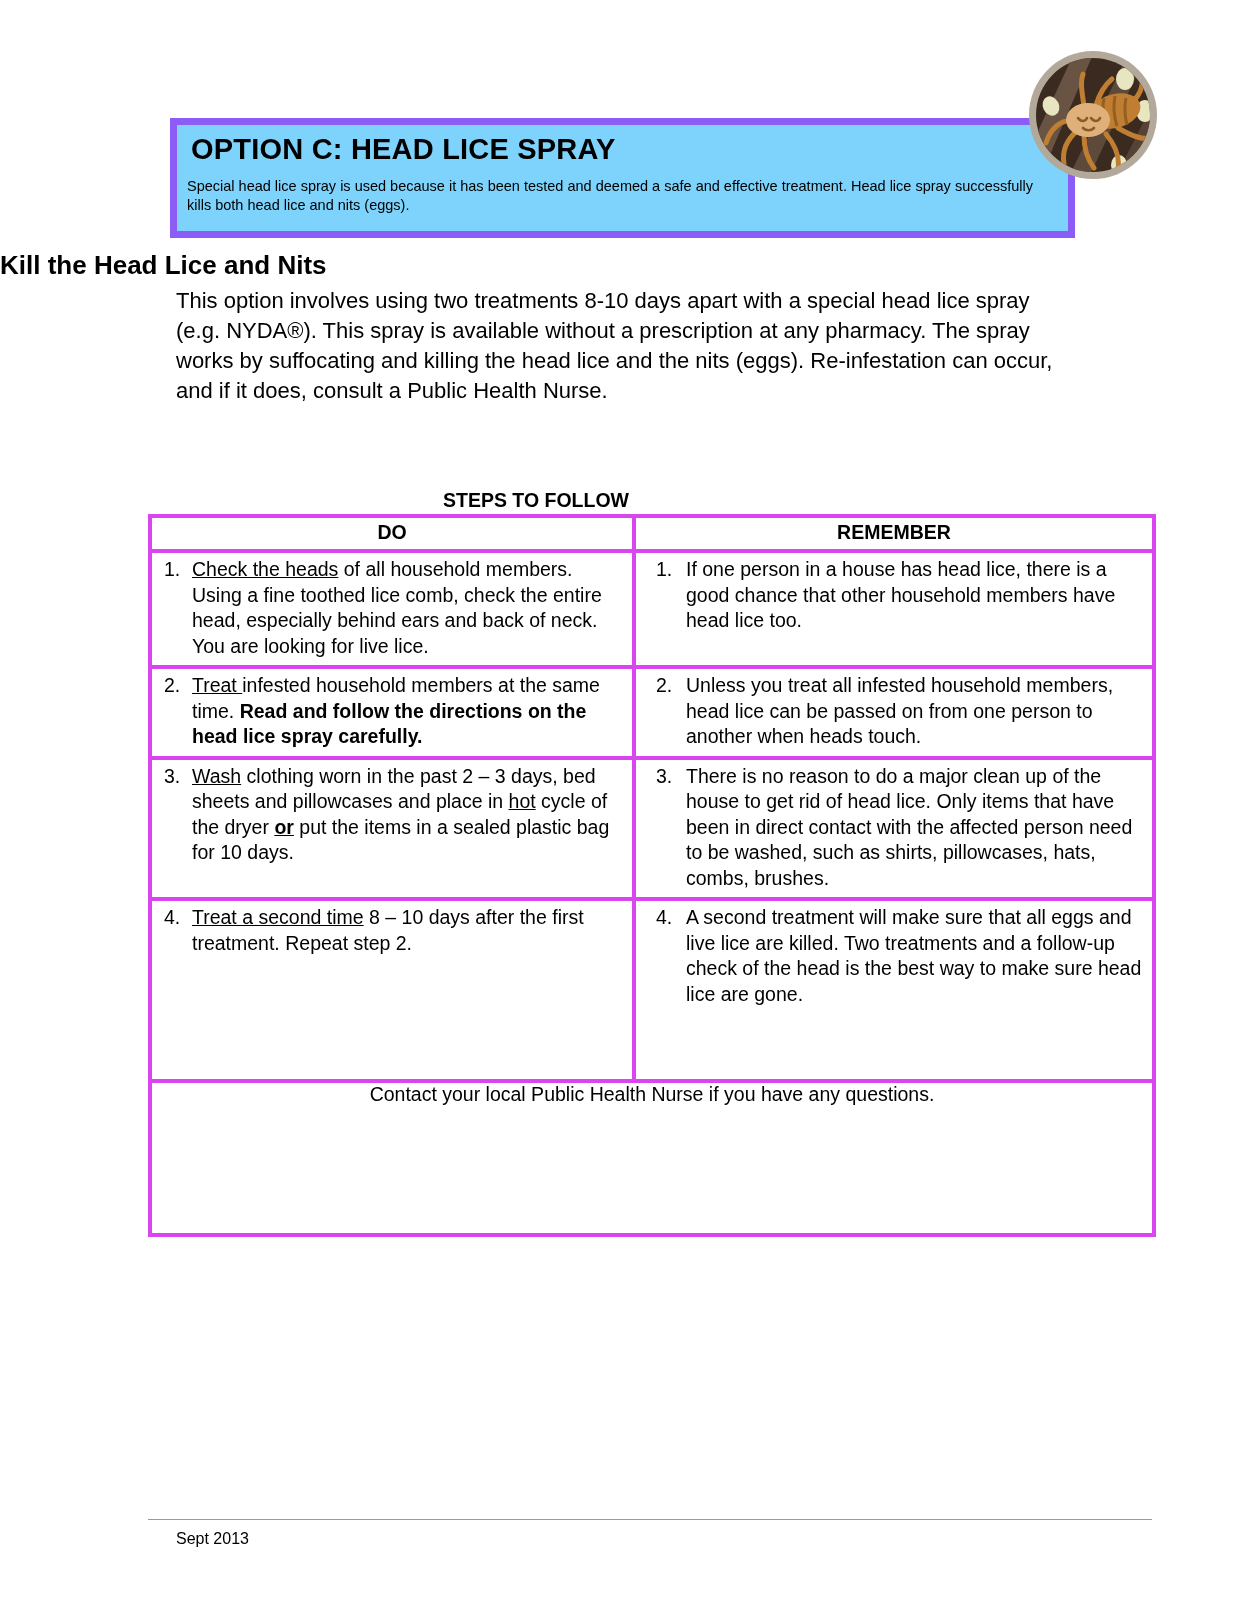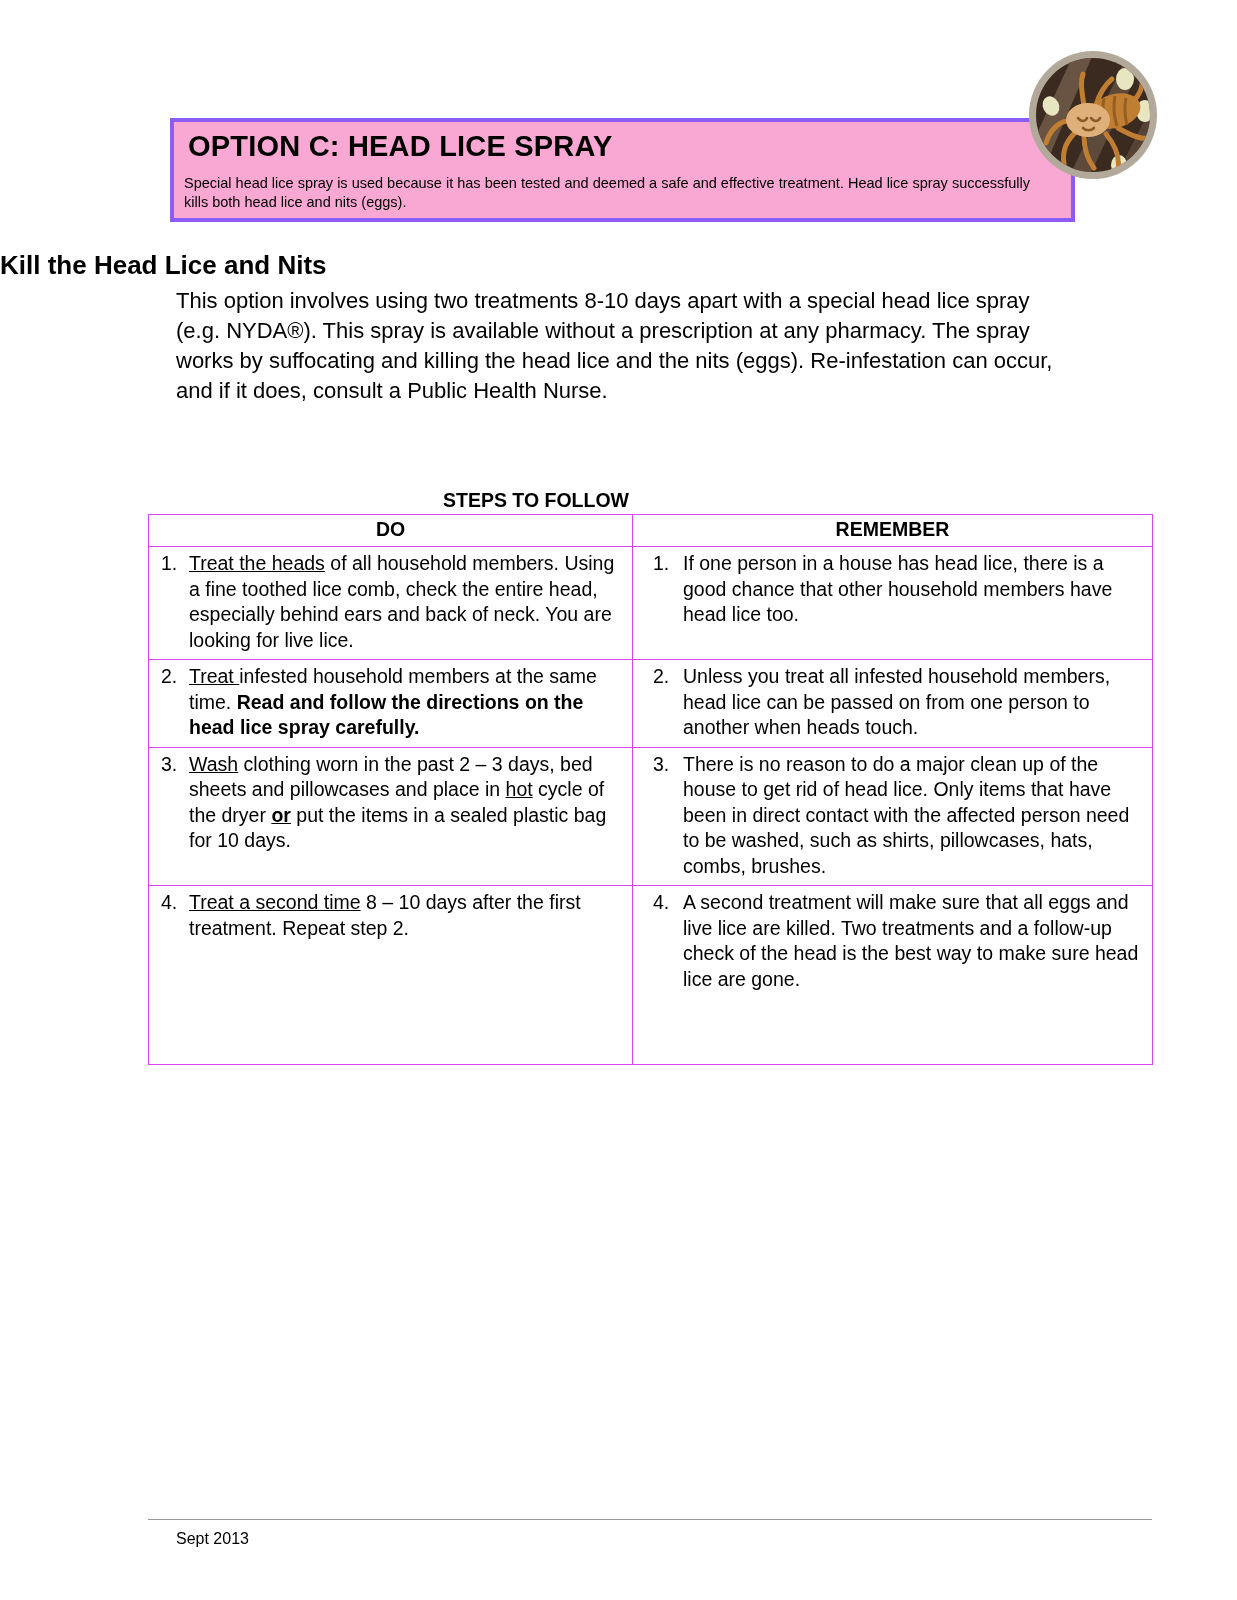--- a/index.html
+++ b/index.html
@@ -21,24 +21,24 @@
     width: 1237px;
     height: 1600px;
   }
 
   
   .header-box {
     position: absolute;
     left: 170px;
     top: 118px;
     width: 905px;
-    height: 104px;
-    border: 4px solid #8b5cf6;
+    height: 120px;
+    border: 7px solid #8b5cf6;
     box-sizing: border-box;
-    background: #f9a8d4;
+    background: #7dd3fc;
     z-index: 2;
   }
   .header-title {
     position: absolute;
     left: 14px;
     top: 8px;
     font-size: 29px;
     font-weight: bold;
     letter-spacing: 0.2px;
     white-space: nowrap;
@@ -104,21 +104,21 @@
   
   .steps-table {
     position: absolute;
     left: 148px;
     top: 514px;
     width: 1004px;
     border-collapse: collapse;
     table-layout: fixed;
   }
   .steps-table td, .steps-table th {
-    border: 1px solid #d946ef;
+    border: 4px solid #d946ef;
     vertical-align: top;
     padding: 0;
   }
   .col-do   { width: 484px; }
   .col-rem  { width: 520px; }
 
   .steps-table th {
     text-align: center;
     font-size: 19.5px;
     font-weight: bold;
@@ -253,21 +253,21 @@
       <tr>
         <th>DO</th>
         <th>REMEMBER</th>
       </tr>
     </thead>
     <tbody>
       <tr class="row1">
         <td>
           <div class="cell">
             <span class="num">1.</span>
-            <span class="txt"><u>Treat the heads</u><span> of all household members. Using a fine toothed lice comb, check the entire head, especially behind ears and back of neck. You are looking for live lice.</span></span>
+            <span class="txt"><u>Check the heads</u><span> of all household members. Using a fine toothed lice comb, check the entire head, especially behind ears and back of neck. You are looking for live lice.</span></span>
           </div>
         </td>
         <td>
           <div class="cell rem">
             <span class="num">1.</span>
             <span class="txt">If one person in a house has head lice, there is a good chance that other household members have head lice too.</span>
           </div>
         </td>
       </tr>
       <tr class="row2">
@@ -305,19 +305,22 @@
             <span class="txt"><u>Treat a second time</u><span> 8 – 10 days after the first treatment.  Repeat step 2.</span></span>
           </div>
         </td>
         <td>
           <div class="cell rem">
             <span class="num">4.</span>
             <span class="txt">A second treatment will make sure that all eggs and live lice are killed. Two treatments and a follow-up check of the head is the best way to make sure head lice are gone.</span>
           </div>
         </td>
       </tr>
+      <tr>
+        <td class="contact-cell" colspan="2">Contact your local Public Health Nurse if you have any questions.</td>
+      </tr>
     </tbody>
   </table>
 
   <div class="footer-rule"></div>
   <div class="footer-text">Sept 2013</div>
 
 </div>
 
 </body></html>

